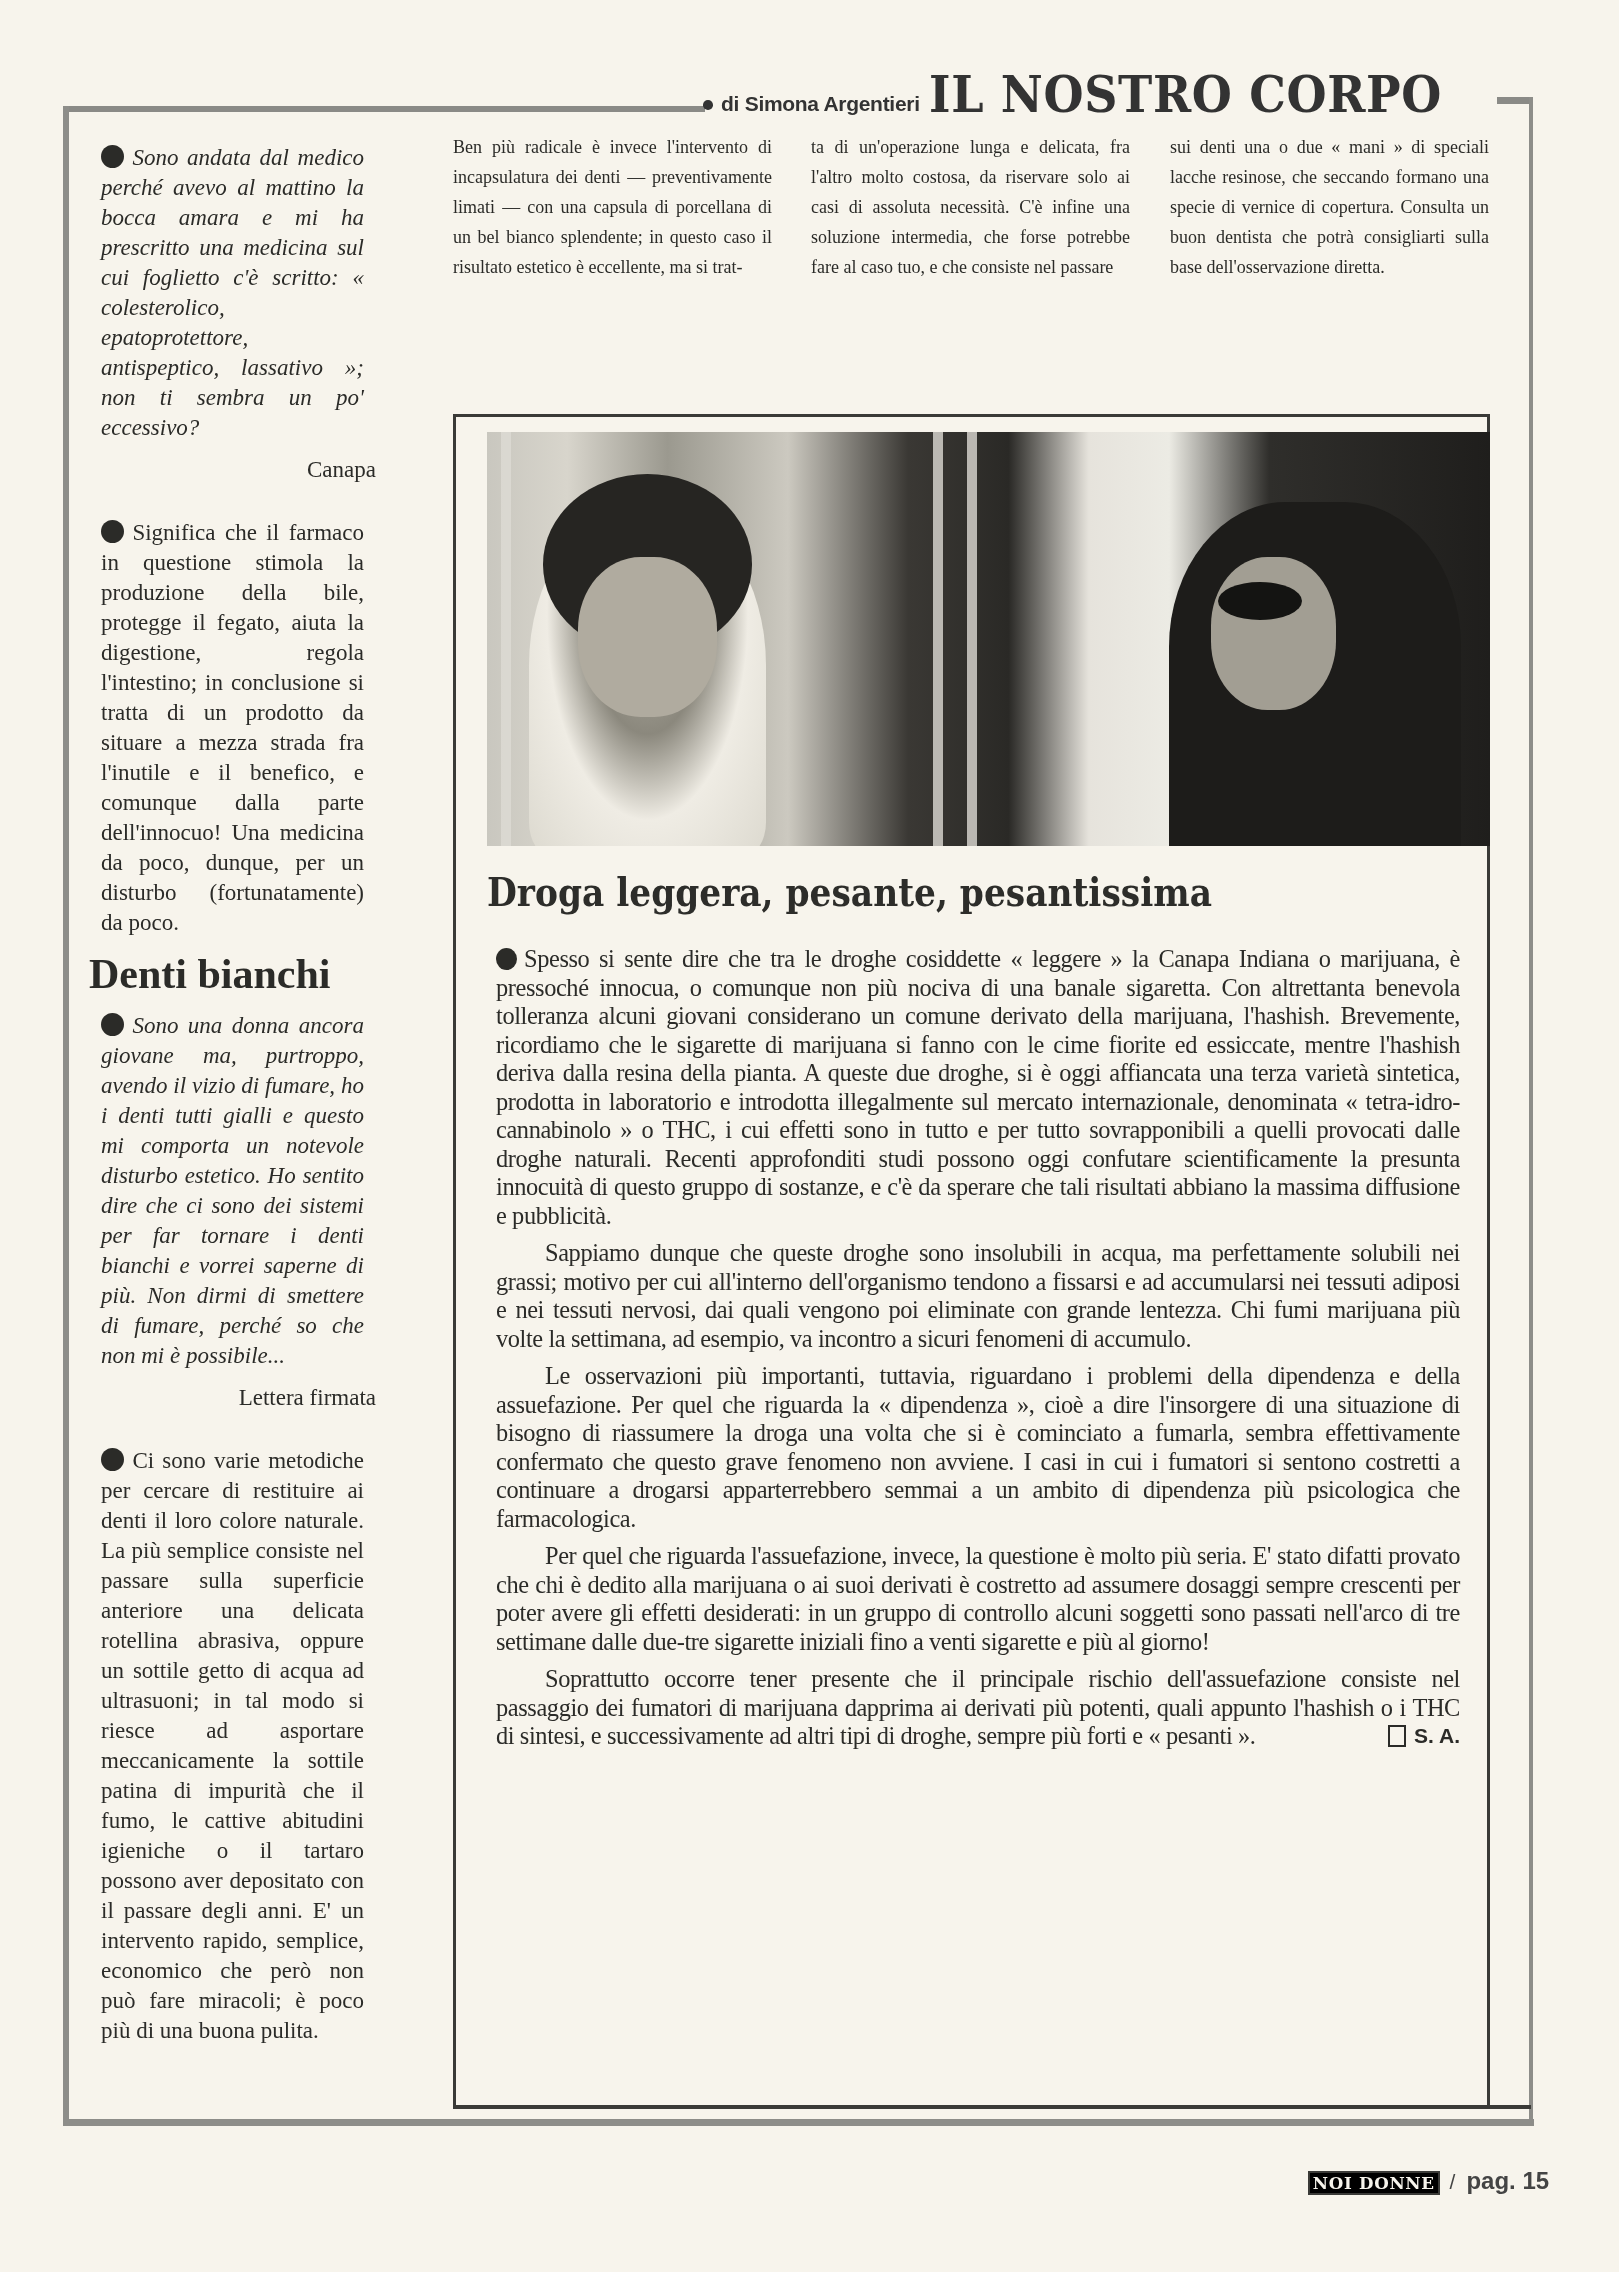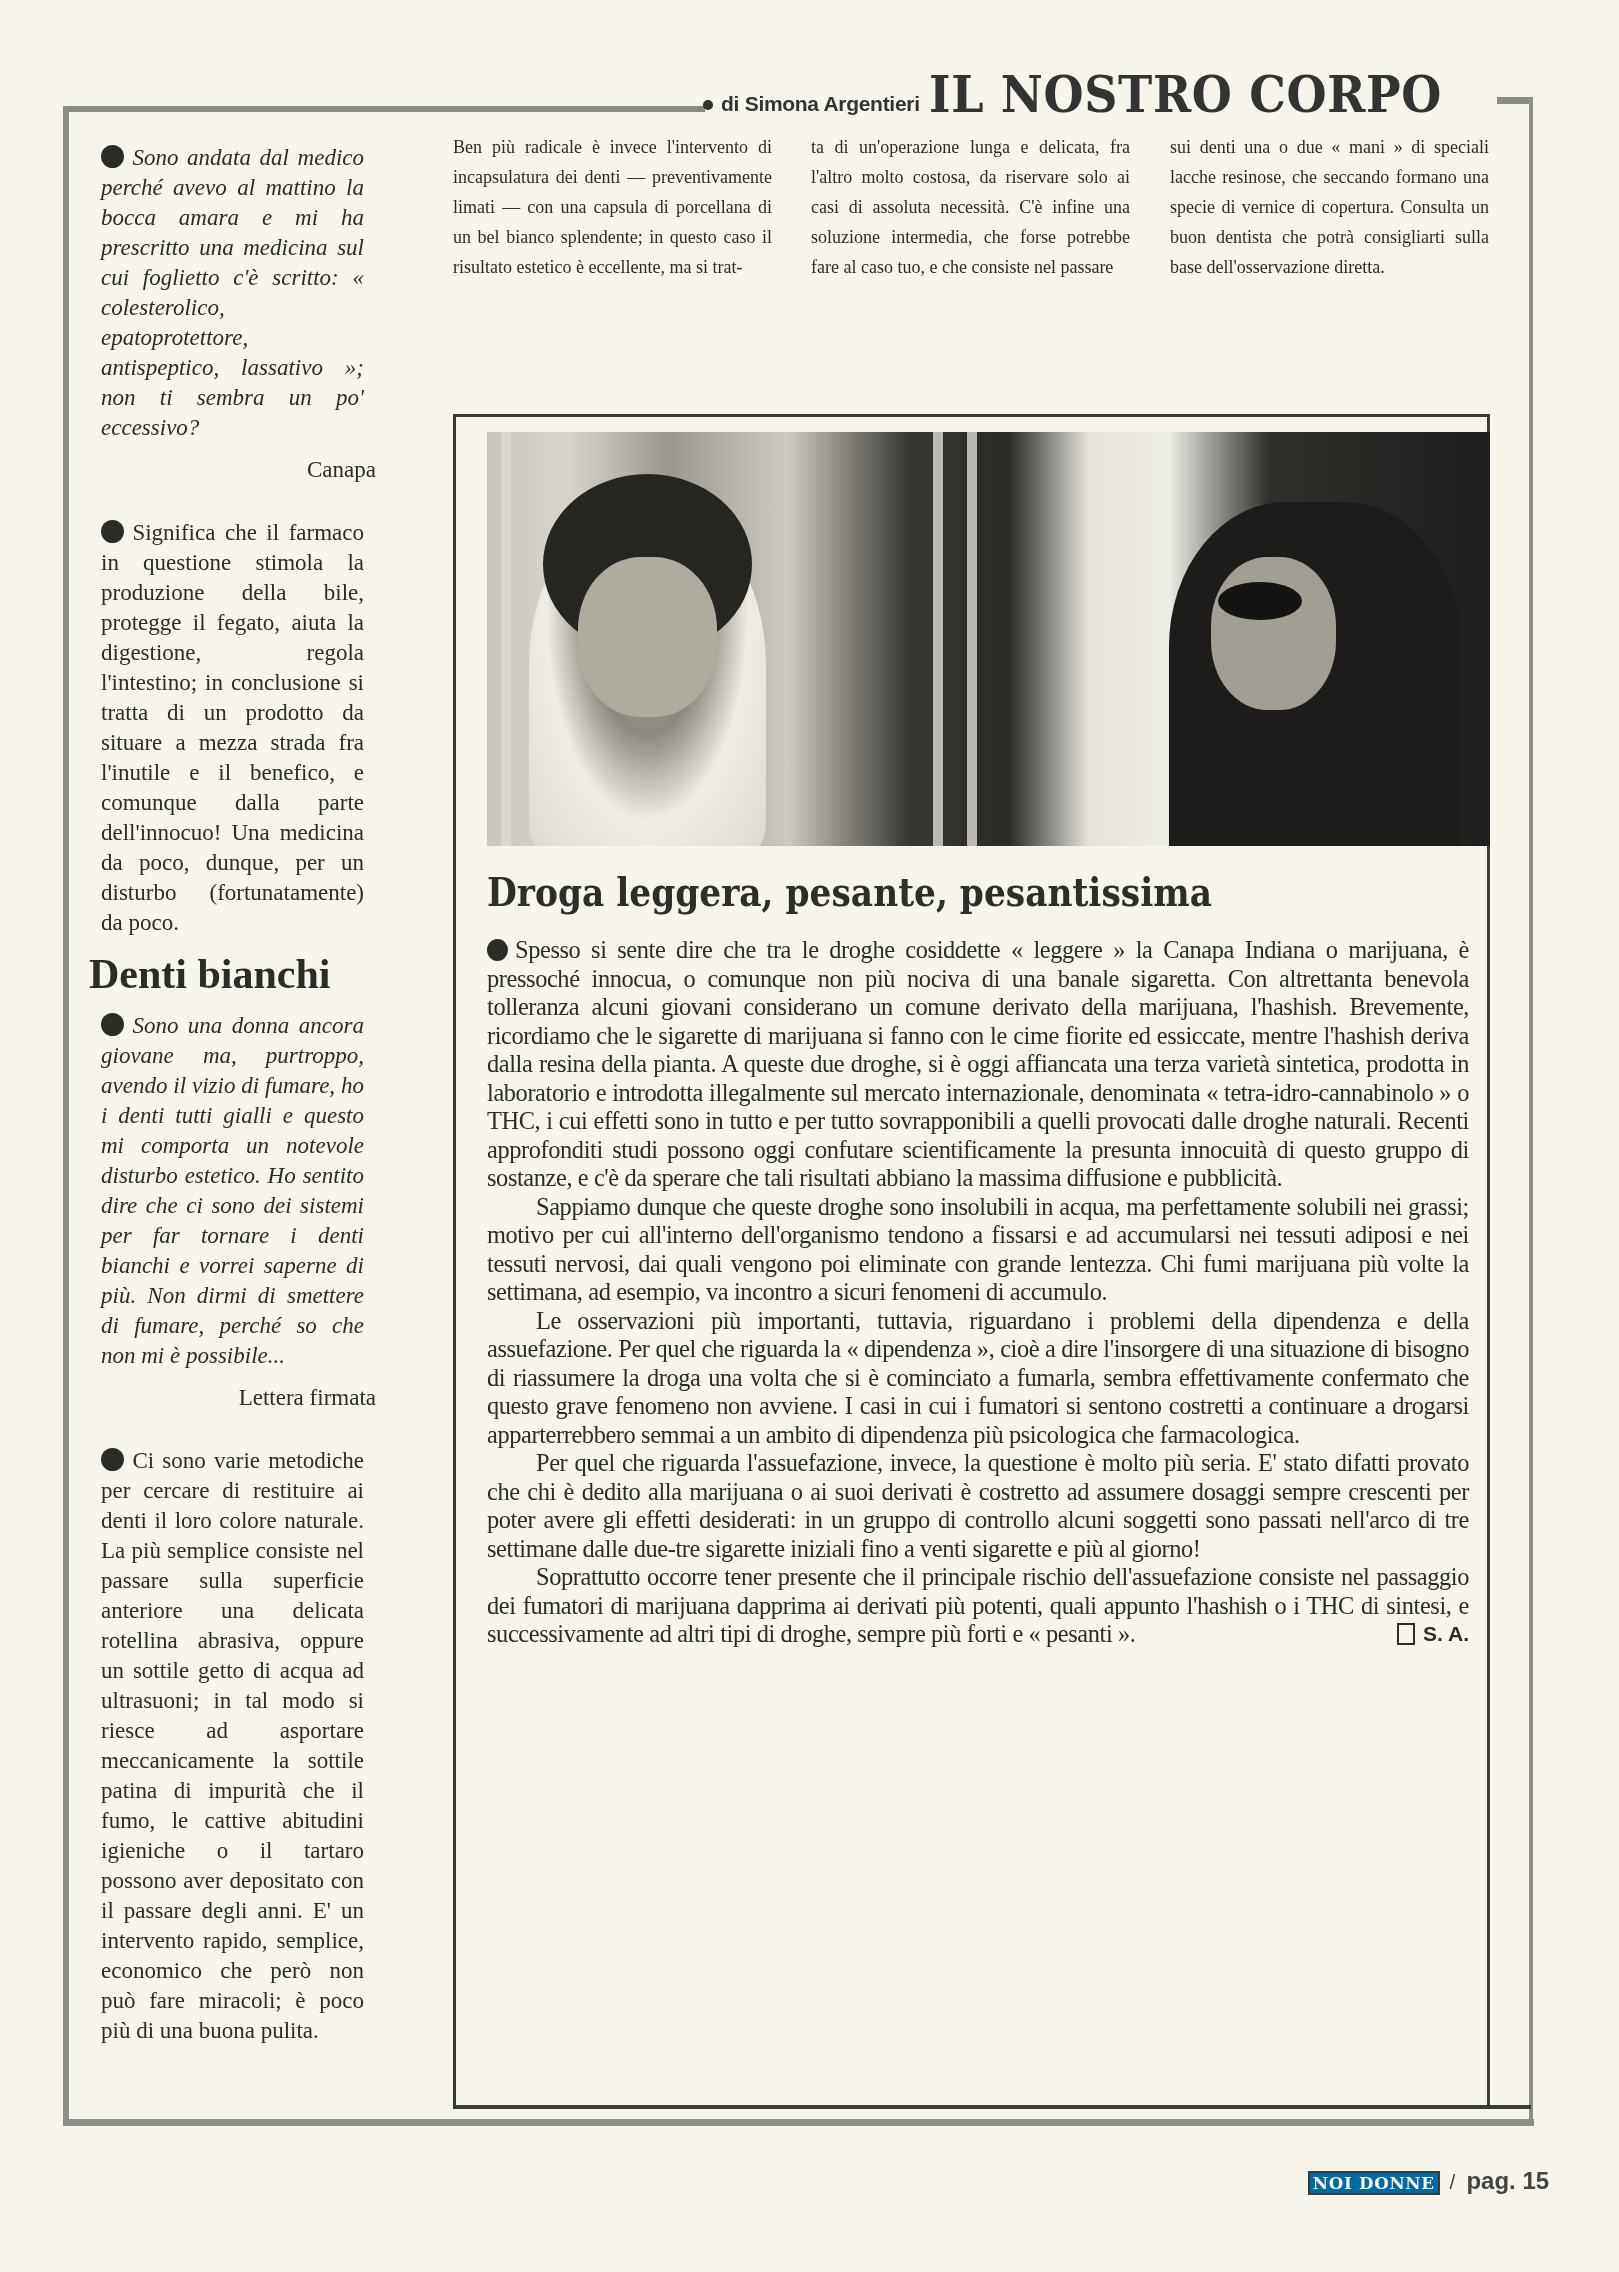--- a/index.html
+++ b/index.html
@@ -73,34 +73,34 @@
     font-family: "DejaVu Serif", "Liberation Serif", serif;
     font-weight: bold; font-size: 40px; line-height: 49px;
     transform: scaleX(0.86); transform-origin: left top; white-space: nowrap; color:#2d2d2a;
   }
   .drug-body {
     position:absolute; left: 487px; top: 936px; width: 982px;
     font-family: "Liberation Serif", "DejaVu Serif", serif;
     font-size: 24.4px; line-height: 28.5px; text-align: justify;
     letter-spacing: -0.4px;
   }
-  .drug-body p { margin: 0; text-indent: 49px; }
+  .drug-body p { margin: 9px; text-indent: 49px; }
   .drug-body p.first { text-indent: 0; }
   .drug-body .bullet { width: 21px; height: 22px; margin-right: 7px; }
   .sign {
     float: right; font-family: "Liberation Sans", "DejaVu Sans", sans-serif; font-weight: bold; font-size: 21px;
     letter-spacing: 0; text-indent: 0;
   }
   .sign .box-icon { display:inline-block; width: 14px; height: 18px; border: 2.1px solid #2b2b28; margin-right: 8.4px; vertical-align: -3.5px; }
 
   
   .footer { position:absolute; left: 1309px; top: 2167px; white-space: nowrap; display:flex; align-items: baseline; }
   .logo {
     font-family: "DejaVu Serif", serif; font-weight: bold; font-size: 16.7px;
-    color: #f7f4ec; background:#0369a1; padding: 0 2.8px; letter-spacing: 0.7px;
+    color: #f7f4ec; background:#000000; padding: 0 2.8px; letter-spacing: 0.7px;
     border: 1.4px solid #3a3a37; outline: 0.7px solid #3a3a37;
   }
   .slash { font-family: "Liberation Sans", sans-serif; font-size: 21px; margin: 0 11px; color:#444; }
   .pagenum { font-family: "Liberation Sans", "DejaVu Sans", sans-serif; font-weight: bold; font-size: 24px; color:#444; }
 </style>
 </head>
 <body>
 
 <div class="header-rule"></div>
 <div class="header">

